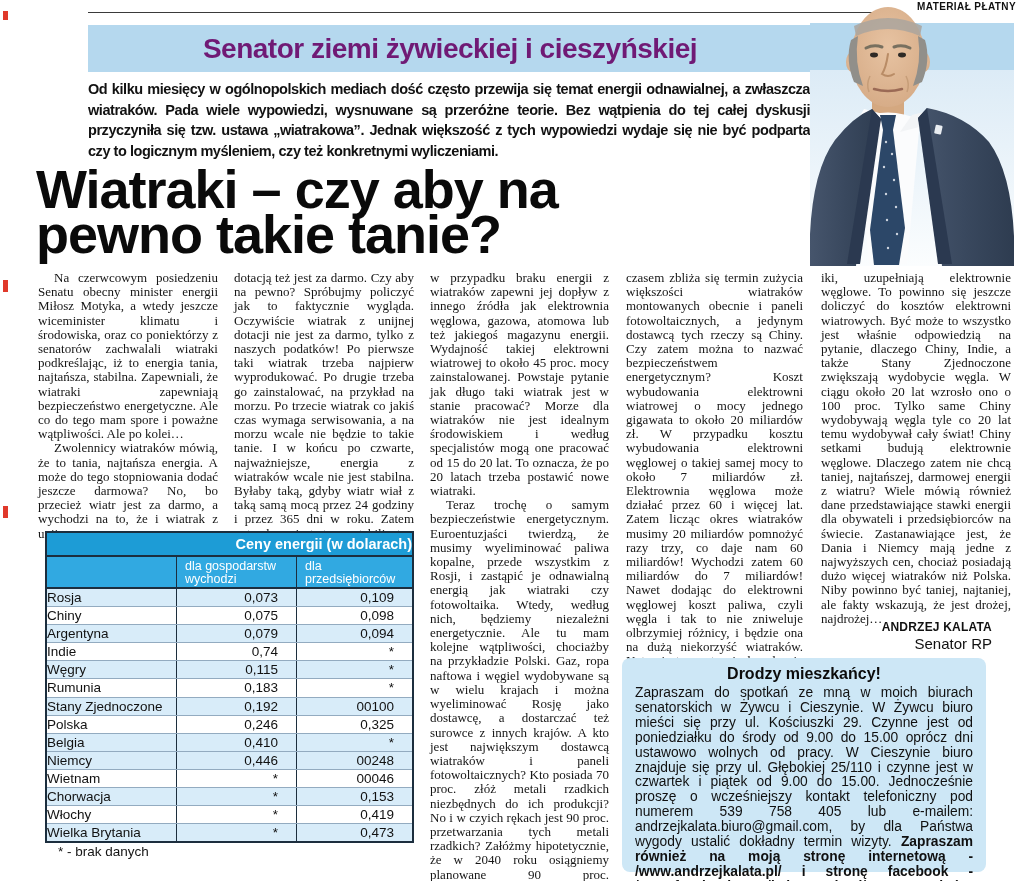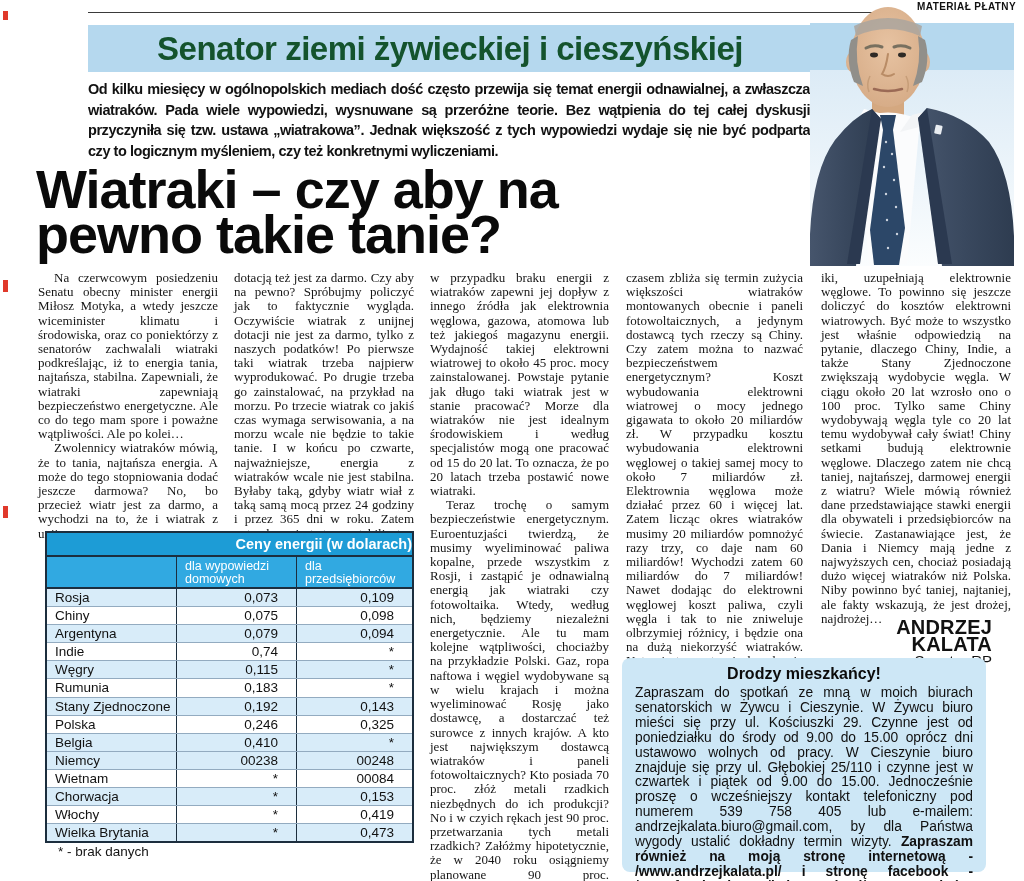--- a/index.html
+++ b/index.html
@@ -10,22 +10,22 @@
   
   .reg{position:absolute;left:3px;width:5px;background:#e0392b;}
 
   
   #top-rule{left:88px;top:12px;width:812px;height:0;border-top:1.5px solid #3a3a3a;}
   #material-label{left:898px;top:1px;width:118px;text-align:right;font-size:10px;font-weight:bold;
                   letter-spacing:.4px;color:#101010;}
 
   
   #banner{left:88px;top:25px;width:926px;height:47px;background:#b5d8ee;}
-  #banner-title{display:block;width:724px;text-align:center;font-size:33px;font-weight:bold;
-                line-height:47px;letter-spacing:-0.5px;color:#14532d;}
+  #banner-title{display:block;width:724px;text-align:center;font-size:28px;font-weight:bold;
+                line-height:47px;letter-spacing:-0.5px;color:#701a75;}
 
   
   #lead{left:88px;top:79px;width:722px;font-size:14.5px;font-weight:bold;line-height:20.5px;
         letter-spacing:-0.45px;text-align:justify;color:#121212;}
 
   
   #headline{left:36px;top:167px;width:600px;font-size:54px;font-weight:bold;line-height:45px;
             letter-spacing:-1px;color:#0a0a0a;}
 
   
@@ -34,37 +34,37 @@
   .col p{margin:0;}
   .col p.ind{text-indent:16px;}
   #col1{left:38px;width:180px;}
   #col2{left:234px;width:180px;}
   #col3{left:430px;width:179px;}
   #col4{left:626px;width:177px;}
   #col5{left:821px;width:190px;}
 
   
   #signature{left:820px;top:619px;width:172px;text-align:right;}
-  #signature-name{font-size:20px;font-weight:bold;letter-spacing:.2px;line-height:17px;}
+  #signature-name{font-size:12px;font-weight:bold;letter-spacing:.2px;line-height:17px;}
   #signature-title{font-size:15px;line-height:16px;}
 
   
   #energy-table{left:45px;top:531px;width:369px;border:2px solid #1c2e3e;box-sizing:border-box;
                 background:#fff;}
   #table-title{background:#1d9cd6;color:#fff;font-weight:bold;text-align:right;font-size:14.5px;
                height:22px;line-height:22px;border-bottom:2px solid #1c2e3e;}
   #table-head{display:grid;grid-template-columns:129px 120px 1fr;background:#31a9e1;color:#fff;
               height:30px;border-bottom:2px solid #1c2e3e;font-size:12.5px;line-height:13.5px;}
   #table-head .hc{padding:2px 4px 0 8px;border-left:1.5px solid #1c2e3e;display:flex;align-items:center;}
   #table-head .hc:first-child{border-left:none;}
   .trow{display:grid;grid-template-columns:129px 120px 1fr;height:17.1px;font-size:13.5px;
         line-height:17.1px;border-top:1px solid #93abc0;}
   .trow:first-child{border-top:none;}
   .trow.tint{background:#d8ecf9;}
-  .trow .c0{padding-left:8px;}
+  .trow .c0{}
   .trow .c1,.trow .c2{text-align:right;padding-right:18px;border-left:1.5px solid #1c2e3e;}
   #table-footnote{left:58px;top:844px;font-size:13.5px;color:#141414;text-align:center;}
 
   
   #info-box{left:622px;top:658px;width:364px;height:214px;background:#cde7f6;border-radius:8px;
             box-sizing:border-box;padding:7px 13px 8px;}
   #info-box-title{text-align:center;font-size:16px;font-weight:bold;margin:0 0 3px;color:#0b0b0b;}
   #info-box-body{margin:0;font-size:13.8px;line-height:14.9px;text-align:justify;color:#101010;
                  overflow-wrap:anywhere;}
   #info-box-body .bold{font-weight:bold;}
@@ -175,21 +175,21 @@
 
   <div class="abs" id="signature">
     <div id="signature-name">ANDRZEJ KALATA</div>
     <div id="signature-title">Senator RP</div>
   </div>
 
   <div class="abs" id="energy-table">
     <div id="table-title">Ceny energii (w dolarach)</div>
     <div id="table-head">
       <div class="hc"></div>
-      <div class="hc">dla wypowiedzi domowych</div>
+      <div class="hc">dla gospodarstw wychodzi</div>
       <div class="hc">dla przedsiębiorców</div>
     </div>
     <div id="table-body">
         <div class="trow tint">
           <div class="c0">Rosja</div>
           <div class="c1">0,073</div>
           <div class="c2">0,109</div>
         </div>
         <div class="trow">
           <div class="c0">Chiny</div>
@@ -212,41 +212,41 @@
           <div class="c2">*</div>
         </div>
         <div class="trow">
           <div class="c0">Rumunia</div>
           <div class="c1">0,183</div>
           <div class="c2">*</div>
         </div>
         <div class="trow tint">
           <div class="c0">Stany Zjednoczone</div>
           <div class="c1">0,192</div>
-          <div class="c2">0,143</div>
+          <div class="c2">00100</div>
         </div>
         <div class="trow">
           <div class="c0">Polska</div>
           <div class="c1">0,246</div>
           <div class="c2">0,325</div>
         </div>
         <div class="trow tint">
           <div class="c0">Belgia</div>
           <div class="c1">0,410</div>
           <div class="c2">*</div>
         </div>
         <div class="trow tint">
           <div class="c0">Niemcy</div>
-          <div class="c1">00238</div>
+          <div class="c1">0,446</div>
           <div class="c2">00248</div>
         </div>
         <div class="trow">
           <div class="c0">Wietnam</div>
           <div class="c1">*</div>
-          <div class="c2">00084</div>
+          <div class="c2">00046</div>
         </div>
         <div class="trow tint">
           <div class="c0">Chorwacja</div>
           <div class="c1">*</div>
           <div class="c2">0,153</div>
         </div>
         <div class="trow">
           <div class="c0">Włochy</div>
           <div class="c1">*</div>
           <div class="c2">0,419</div>

